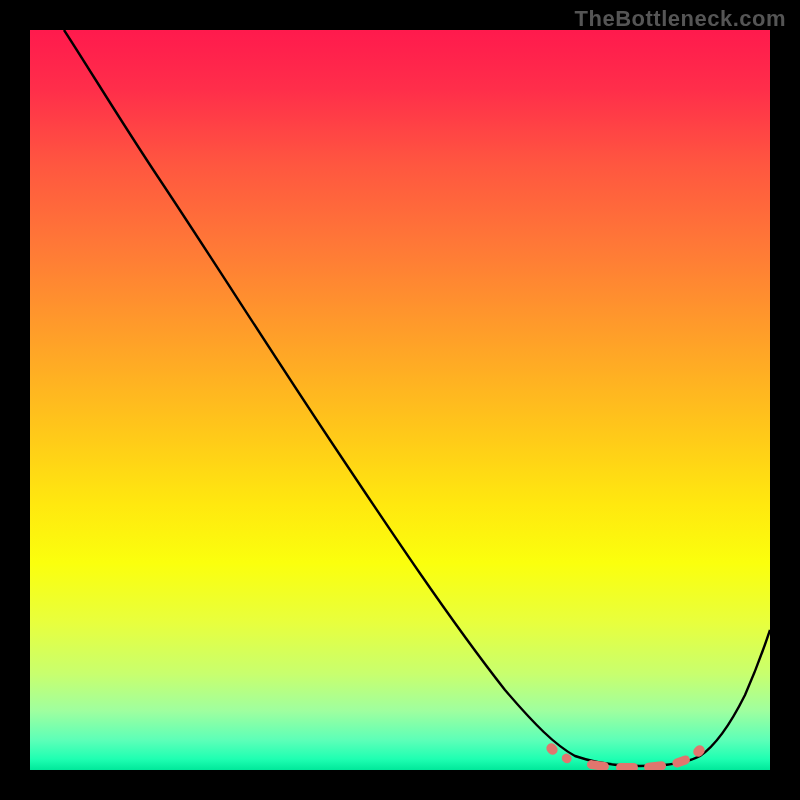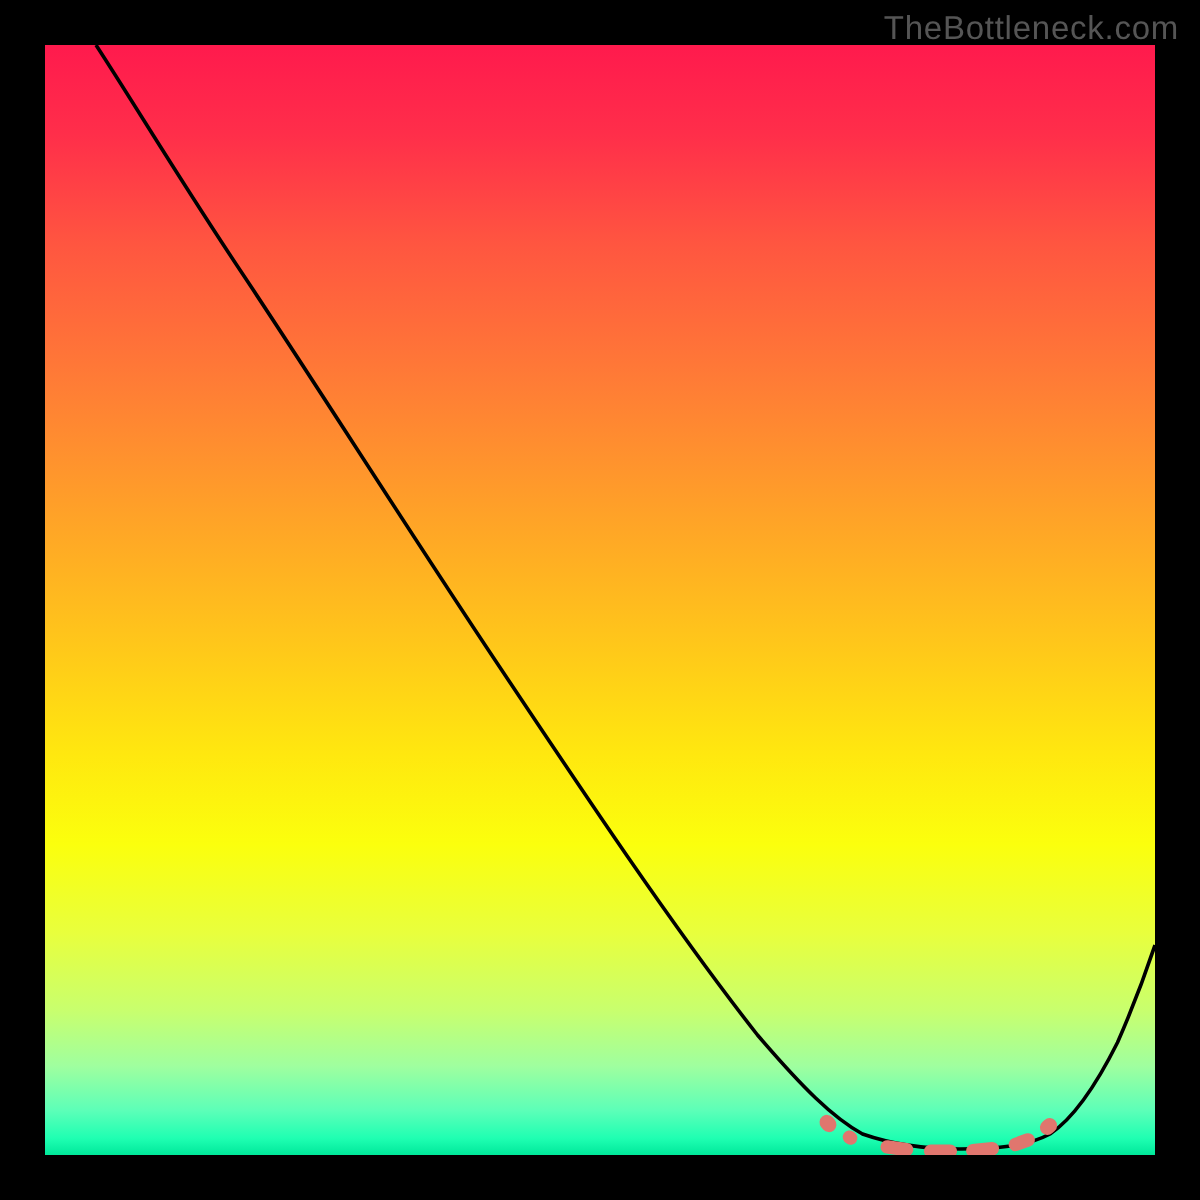--- a/index.html
+++ b/index.html
@@ -10,21 +10,21 @@
     position: relative;
     overflow: hidden;
     font-family: Arial, sans-serif;
   }
   .watermark {
     position: absolute;
     top: 6px;
     right: 14px;
     color: #555;
     font-size: 22px;
-    font-weight: 400;
+    font-weight: 700;
     letter-spacing: 0.5px;
     z-index: 10;
   }
   .plot-area {
     position: absolute;
     left: 30px;
     top: 30px;
     width: 740px;
     height: 740px;
     background: linear-gradient(to bottom,

